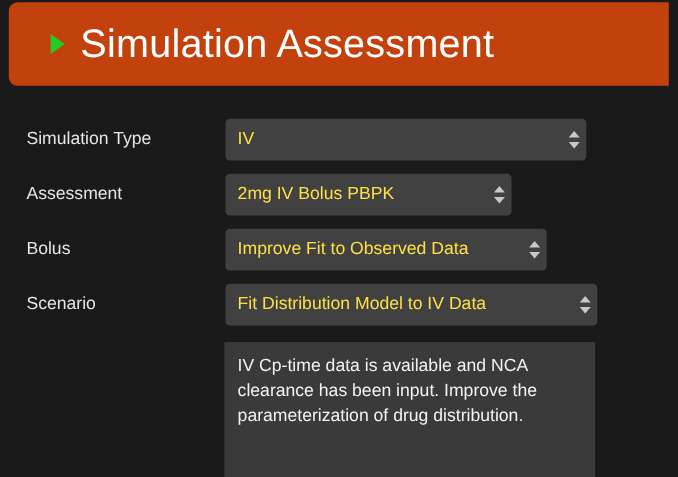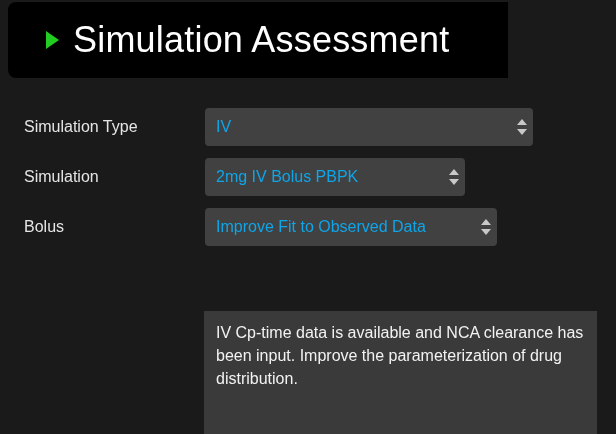--- a/index.html
+++ b/index.html
@@ -13,23 +13,23 @@
     font-family: "Liberation Sans", sans-serif;
     overflow: hidden;
     position: relative;
   }
 
   
   #header-panel {
     position: absolute;
     left: 8px;
     top: 2px;
-    width: 500px;
+    width: 600px;
     height: 76px;
-    background: #000000;
+    background: #c2410c;
     border-radius: 8px 0 0 8px;
     display: flex;
     align-items: center;
   }
   #disclosure-triangle {
     width: 0;
     height: 0;
     margin-left: 38px;
     border-left: 13px solid #22cc22;
     border-top: 9px solid transparent;
@@ -74,21 +74,21 @@
     top: 0;
     height: 38px;
     background: #414141;
     border-radius: 4px;
     display: flex;
     align-items: center;
     box-sizing: border-box;
     cursor: default;
   }
   .dropdown-value {
-    color: #0ea5e9;
+    color: #fde047;
     font-size: 16px;
     margin-left: 11px;
     white-space: nowrap;
     overflow: hidden;
     text-overflow: ellipsis;
     flex: 1 1 auto;
   }
   .stepper {
     flex: 0 0 auto;
     width: 22px;
@@ -110,21 +110,21 @@
   .stepper .chev.down {
     top: 21px;
     border-top: 6px solid #c8c8c8;
   }
 
   
   #description-box {
     position: absolute;
     left: 204px;
     top: 311px;
-    width: 393px;
+    width: 337px;
     height: 123px;
     background: #3a3a3a;
     box-sizing: border-box;
     padding: 10px 12px 0 12px;
     overflow: hidden;
   }
   #description-text {
     color: #f2f2f2;
     font-size: 16px;
     line-height: 23px;
@@ -146,39 +146,49 @@
     <div class="dropdown" style="width:328px;">
       <span class="dropdown-value">IV</span>
       <span class="stepper">
         <span class="chev up"></span>
         <span class="chev down"></span>
       </span>
     </div>
   </div>
 
   <div class="form-row" style="top:80px;">
-    <span class="row-label">Simulation</span>
+    <span class="row-label">Assessment</span>
     <div class="dropdown" style="width:260px;">
       <span class="dropdown-value">2mg IV Bolus PBPK</span>
       <span class="stepper">
         <span class="chev up"></span>
         <span class="chev down"></span>
       </span>
     </div>
   </div>
 
   <div class="form-row" style="top:130px;">
     <span class="row-label">Bolus</span>
     <div class="dropdown" style="width:292px;">
       <span class="dropdown-value">Improve Fit to Observed Data</span>
       <span class="stepper">
         <span class="chev up"></span>
         <span class="chev down"></span>
       </span>
     </div>
   </div>
 
+  <div class="form-row" style="top:180px;">
+    <span class="row-label">Scenario</span>
+    <div class="dropdown" style="width:338px;">
+      <span class="dropdown-value">Fit Distribution Model to IV Data</span>
+      <span class="stepper">
+        <span class="chev up"></span>
+        <span class="chev down"></span>
+      </span>
+    </div>
+  </div>
 
 </div>
 
 <div id="description-box">
   <p id="description-text">IV Cp-time data is available and NCA clearance has been input. Improve the parameterization of drug distribution.</p>
 </div>
 
 </body></html>

